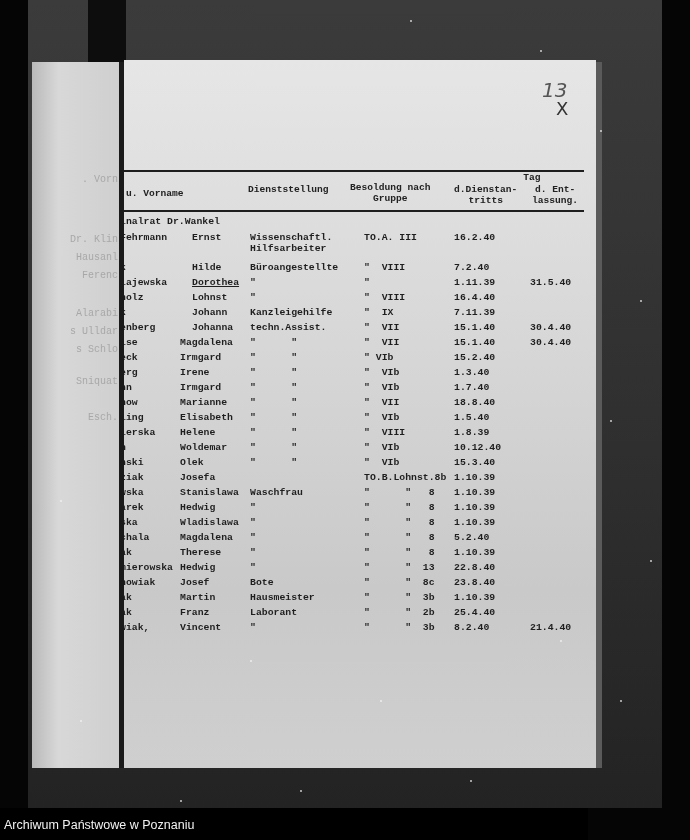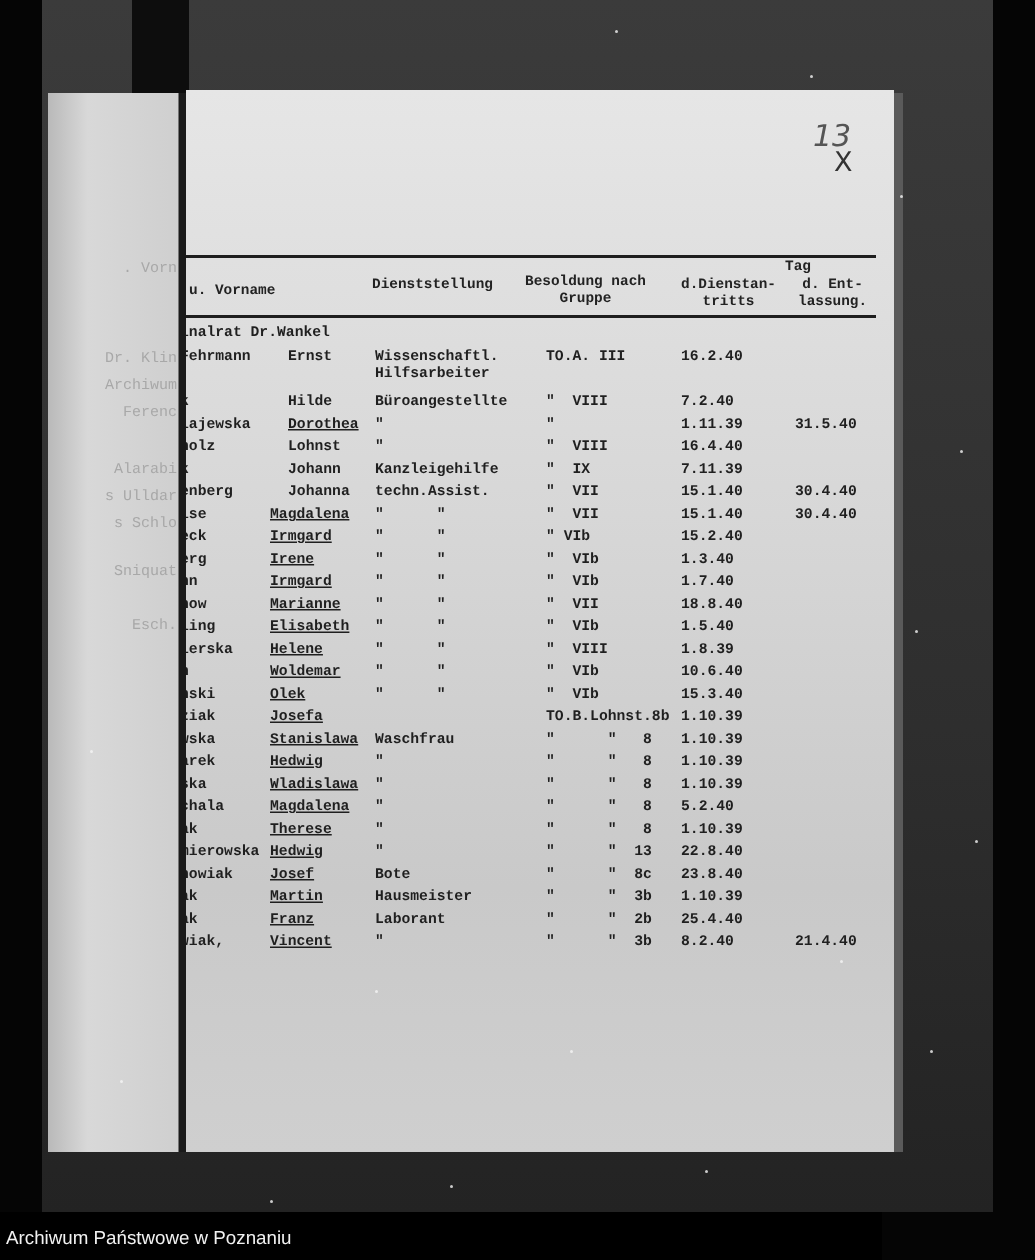--- a/index.html
+++ b/index.html
@@ -62,40 +62,40 @@
     position: absolute; left: 0; width: 472px; height: 15px;
     font-size: 9.8px; font-weight: bold; color: #1f1f1f; white-space: nowrap;
   }
   .row span { position: absolute; top: 0; }
   .c-sur { left: -4px; }
   .c-fn { left: 68px; }
   .c-pos { left: 126px; }
   .c-sal { left: 240px; }
   .c-entry { left: 330px; }
   .c-leave { left: 406px; }
-  .row.alt .c-fn { left: 56px; text-decoration: underline; }
+  .row.alt .c-fn { left: 56px; }
   .footer {
     position: absolute; left: 0; top: 808px; width: 588px; height: 32px; background: #000;
   }
   .footer-text {
     position: absolute; left: 4px; top: 10px;
     font-family: "Liberation Sans", sans-serif; font-size: 12.5px; color: #f2f2f2;
   }
   .speck { position: absolute; width: 2px; height: 2px; background: #f5f5f5; border-radius: 1px; opacity: .8; }
 </style>
 </head>
 <body>
 
 <div class="film"></div>
 <div class="film-left-band"></div>
 
 <div class="left-page">
   <div class="ghost" style="top:110px">. Vorn</div>
   <div class="ghost" style="top:170px">Dr. Klin</div>
-  <div class="ghost" style="top:188px">Archiwum</div>
+  <div class="ghost" style="top:188px">Hausanl</div>
   <div class="ghost" style="top:206px">Ferenc</div>
   <div class="ghost" style="top:244px">Alarabi</div>
   <div class="ghost" style="top:262px">s Ulldar</div>
   <div class="ghost" style="top:280px">s Schlo</div>
   <div class="ghost" style="top:312px">Sniquat</div>
   <div class="ghost" style="top:348px">Esch.</div>
 </div>
 <div class="gutter"></div>
 <div class="page-edge"></div>
 
@@ -224,21 +224,21 @@
         <span class="c-pos" style="white-space: pre;">"      "</span>
         <span class="c-sal" style="white-space: pre;">"  VIII</span>
         <span class="c-entry" style="white-space: pre;">1.8.39</span>
         <span class="c-leave" style="white-space: pre;"></span>
       </div>
       <div class="row alt" style="top: 382px;">
         <span class="c-sur" style="white-space: pre;">h</span>
         <span class="c-fn" style="white-space: pre; text-align: right;">Woldemar</span>
         <span class="c-pos" style="white-space: pre;">"      "</span>
         <span class="c-sal" style="white-space: pre;">"  VIb</span>
-        <span class="c-entry" style="white-space: pre;">10.6.40</span>
+        <span class="c-entry" style="white-space: pre;">10.12.40</span>
         <span class="c-leave" style="white-space: pre;"></span>
       </div>
       <div class="row alt" style="top: 397px;">
         <span class="c-sur" style="white-space: pre;">nski</span>
         <span class="c-fn" style="white-space: pre;">Olek</span>
         <span class="c-pos" style="white-space: pre;">"      "</span>
         <span class="c-sal" style="white-space: pre;">"  VIb</span>
         <span class="c-entry" style="white-space: pre;">15.3.40</span>
         <span class="c-leave" style="white-space: pre;"></span>
       </div>

